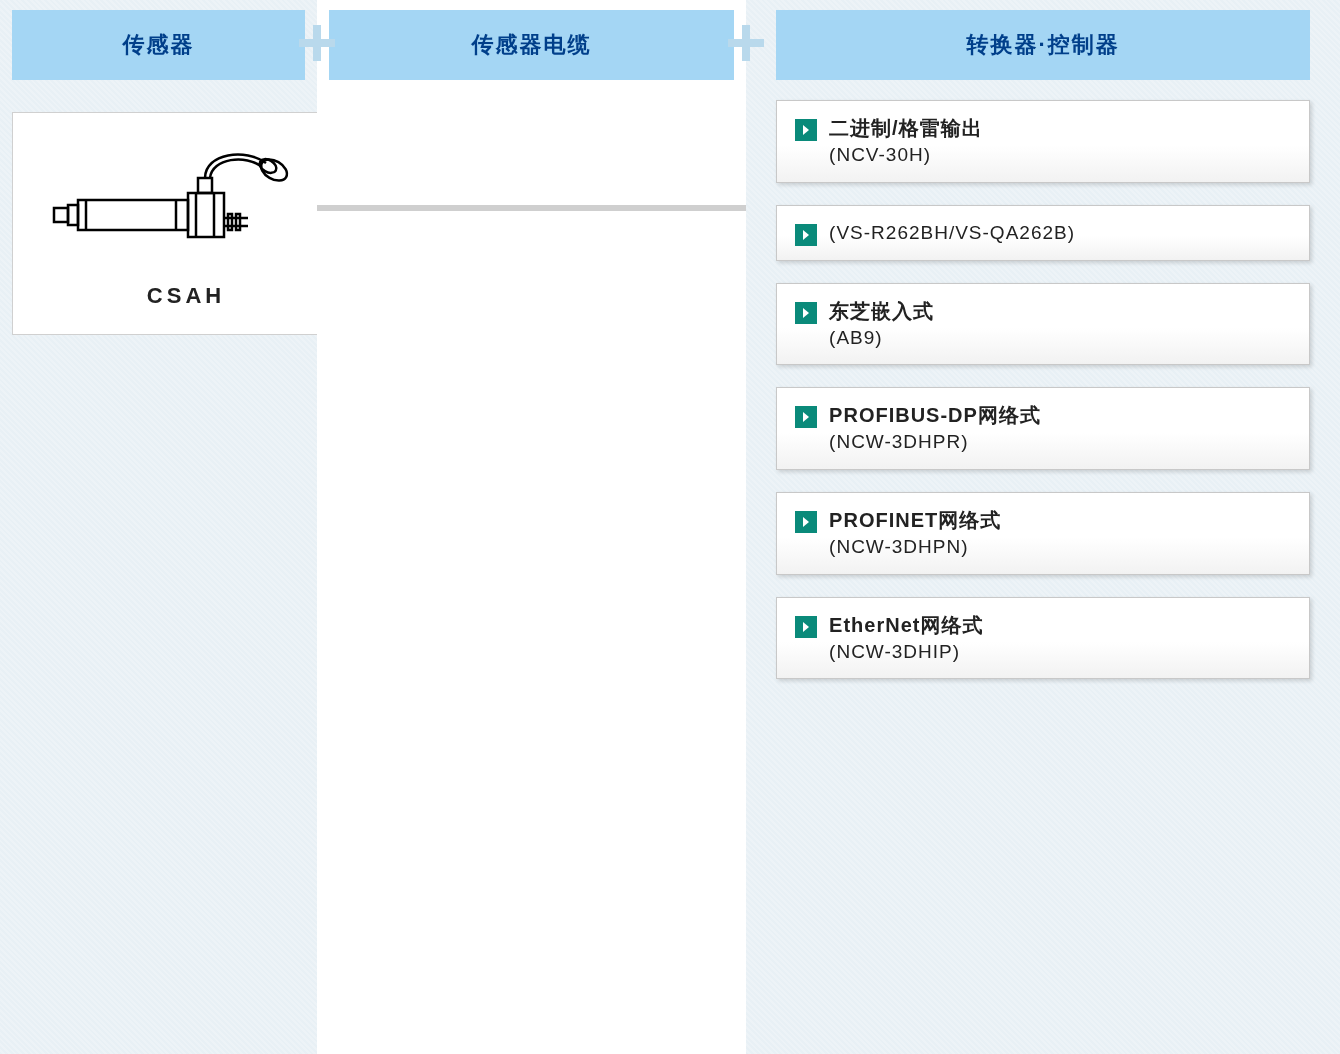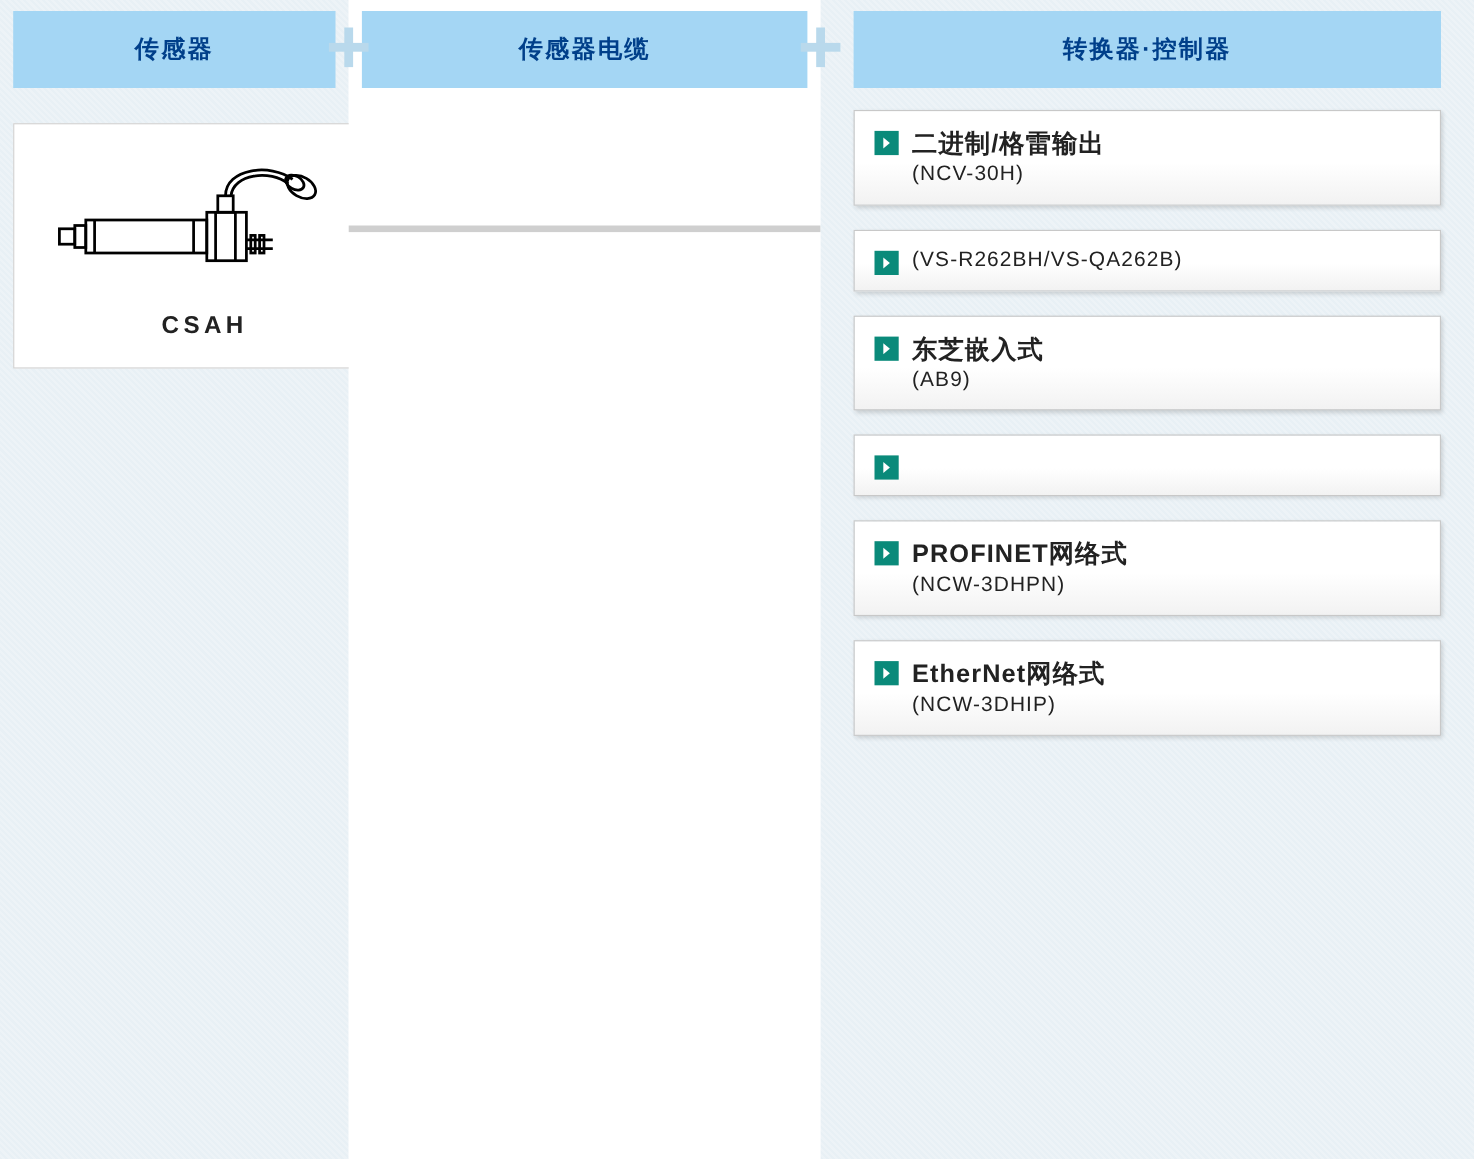--- a/index.html
+++ b/index.html
@@ -122,21 +122,21 @@
       margin-top: 4px;
       flex-shrink: 0;
     }
     .arrow-icon svg { display:block; }
     .option-text {
       display: flex;
       flex-direction: column;
     }
     .option-title {
       font-weight: 700;
-      font-size: 23px;
+      font-size: 20px;
       color: #222;
       letter-spacing: 1px;
       line-height: 1.35;
     }
     .option-sub {
       font-size: 19px;
       color: #222;
       letter-spacing: 1px;
       line-height: 1.35;
     }
@@ -223,20 +223,24 @@
             <div class="option-title">东芝嵌入式</div>
             <div class="option-sub">(AB9)</div>
           </div>
         </div>
         <div class="option-card">
           <span class="arrow-icon">
             <svg width="12" height="12" viewBox="0 0 12 12">
               <path d="M3 1 L9 6 L3 11 Z" fill="#fff"></path>
             </svg>
           </span>
+          <div class="option-text">
+            <div class="option-title">PROFIBUS-DP网络式</div>
+            <div class="option-sub">(NCW-3DHPR)</div>
+          </div>
         </div>
         <div class="option-card">
           <span class="arrow-icon">
             <svg width="12" height="12" viewBox="0 0 12 12">
               <path d="M3 1 L9 6 L3 11 Z" fill="#fff"></path>
             </svg>
           </span>
           <div class="option-text">
             <div class="option-title">PROFINET网络式</div>
             <div class="option-sub">(NCW-3DHPN)</div>

